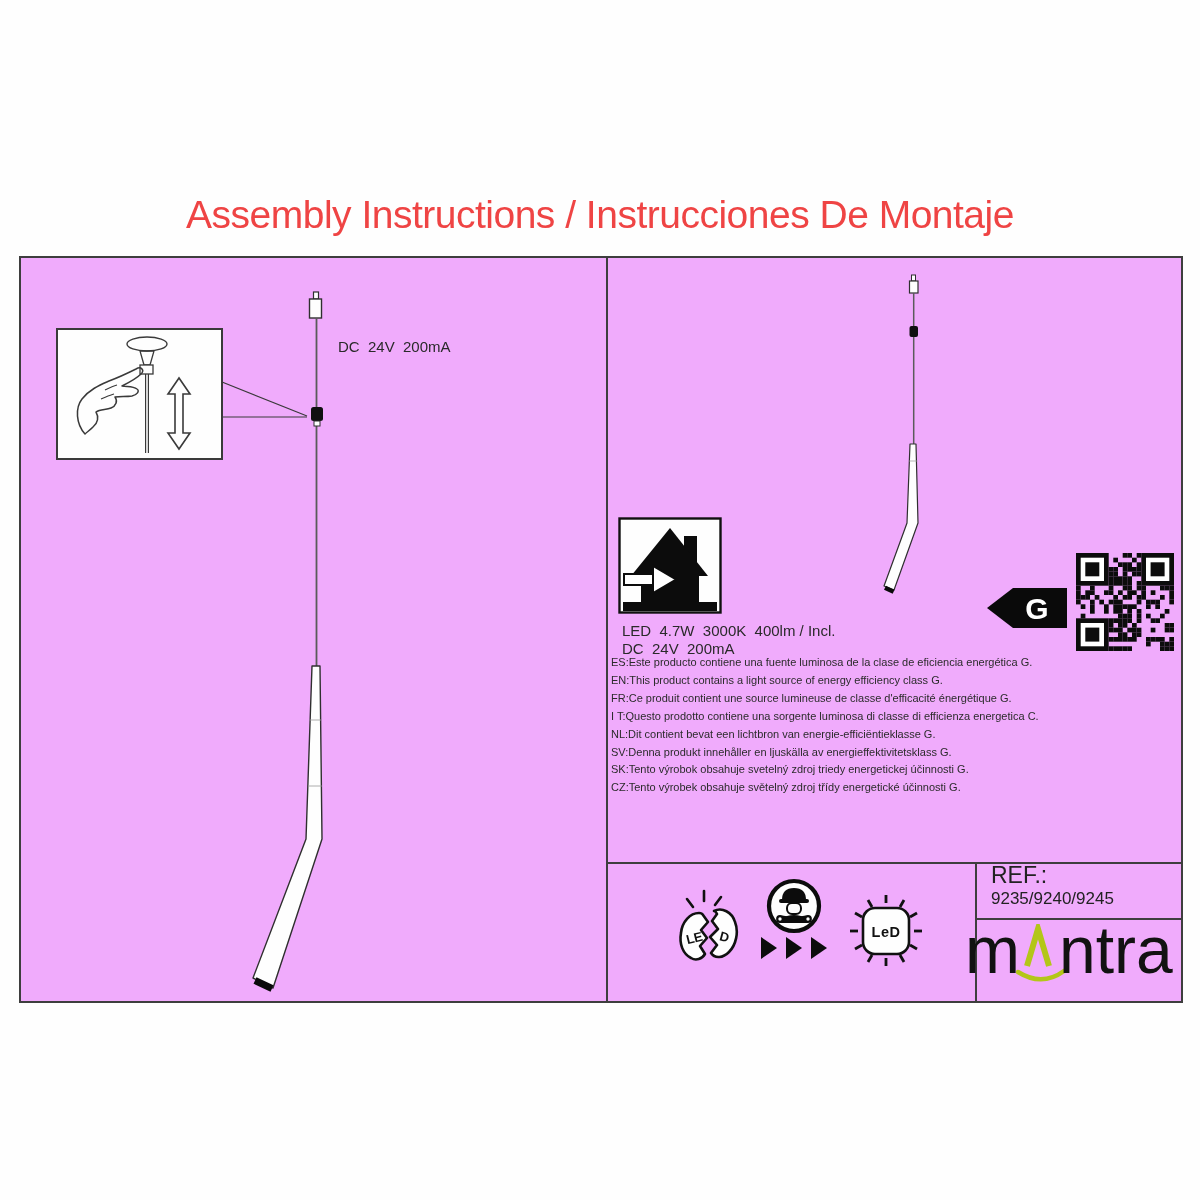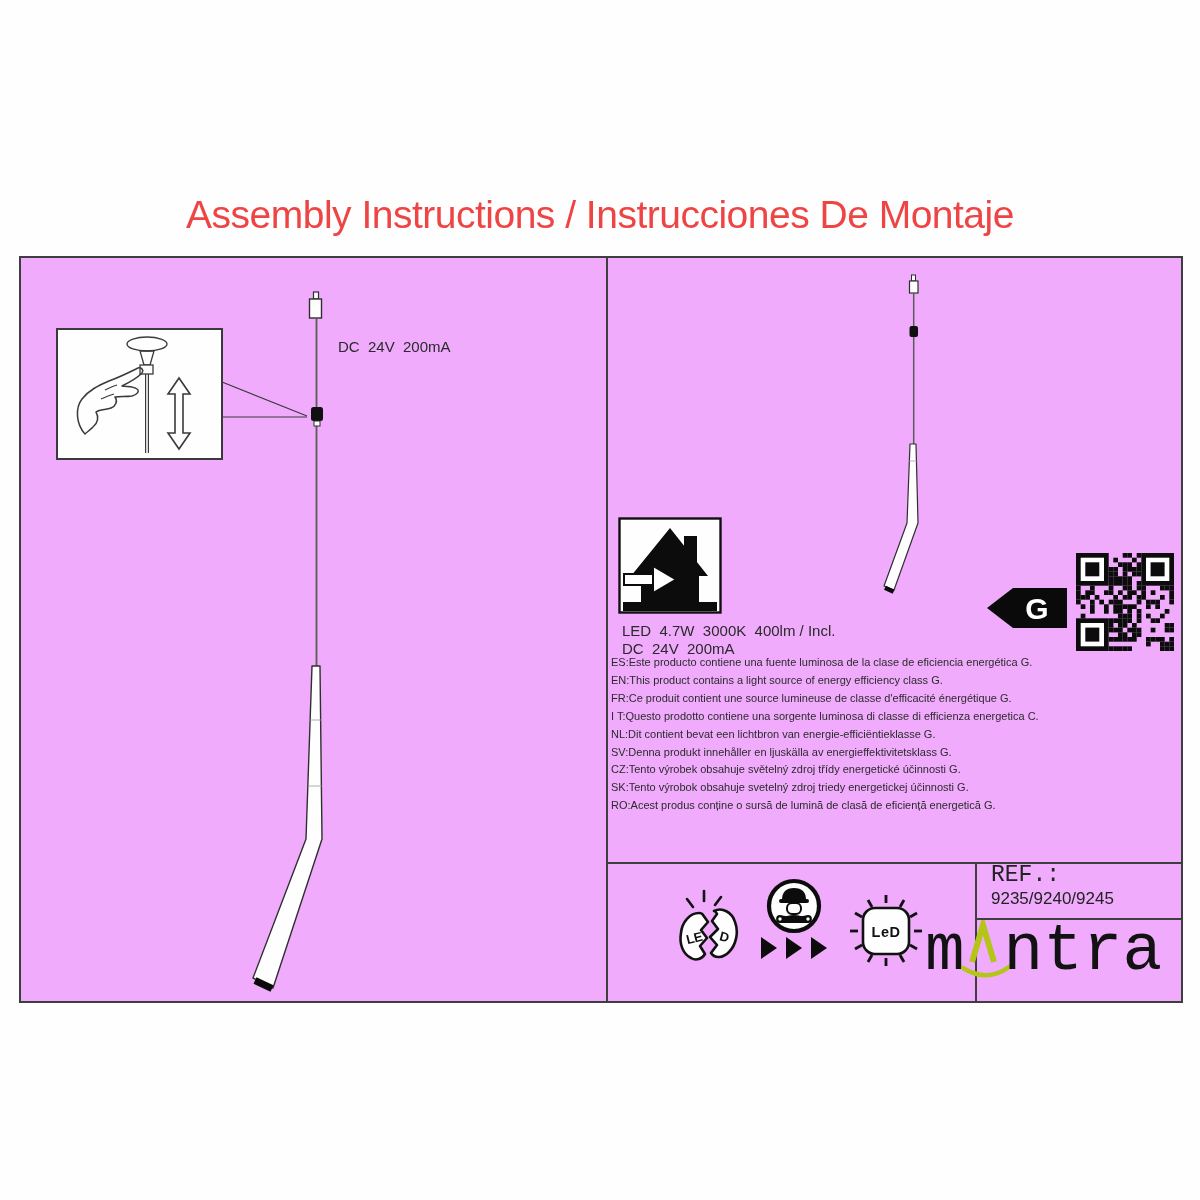--- a/index.html
+++ b/index.html
@@ -10,24 +10,24 @@
   .main-box{position:absolute;left:19px;top:256px;width:1164px;height:747px;
             box-sizing:border-box;border:2px solid #3e3e3e;background:#f0abfc;}
   .vdiv,.hdiv{position:absolute;background:#3e3e3e;}
   .vdiv{width:2px;} .hdiv{height:2px;}
   .diagram-svg{position:absolute;left:0;top:0;width:1160px;height:743px;}
   .pre15{position:absolute;font-size:15px;color:#2a2a2a;white-space:pre;}
   .lang{position:absolute;left:590px;top:396px;width:566px;font-size:11px;
         line-height:17.9px;color:#2b2b2b;}
   .lang div{white-space:nowrap;}
   .icon-abs{position:absolute;}
-  .ref-label{position:absolute;left:970px;top:604px;font-size:23px;color:#222;font-family:Liberation Mono, monospace;}
+  .ref-label{position:absolute;left:970px;top:604px;font-size:23px;color:#222;}
   .ref-value{position:absolute;left:970px;top:631px;font-size:17px;color:#222;text-align:right;}
-  .brand{position:absolute;left:904px;top:662px;width:200px;height:66px;
-         font-family:Liberation Mono, monospace;font-size:66px;
+  .brand{position:absolute;left:944px;top:662px;width:200px;height:66px;
+         font-family:Liberation Sans, sans-serif;font-size:66px;
          color:#121212;white-space:nowrap;line-height:60px;}
   .brand .caret-svg{display:inline-block;vertical-align:-15px;margin:0 -7px 0 -4px;}
   .qr{position:absolute;left:1055px;top:295px;width:98px;height:98px;}
 </style>
 </head>
 <body>
 
 <div class="page">
 
   <div class="title">Assembly Instructions / Instrucciones De Montaje</div>
@@ -281,23 +281,22 @@
           <rect x="9.3" y="74.6" width="14" height="14" fill="#0c0c0c"></rect>
         </svg></div>
 
     <div class="lang">
       <div>ES:Este producto contiene una fuente luminosa de la clase de eficiencia energética G.</div>
       <div>EN:This product contains a light source of energy efficiency class G.</div>
       <div>FR:Ce produit contient une source lumineuse de classe d'efficacité énergétique G.</div>
       <div>I T:Questo prodotto contiene una sorgente luminosa di classe di efficienza energetica C.</div>
       <div>NL:Dit contient bevat een lichtbron van energie-efficiëntieklasse G.</div>
       <div>SV:Denna produkt innehåller en ljuskälla av energieffektivitetsklass G.</div>
+      <div>SK:Tento výrobok obsahuje svetelný zdroj triedy energetickej účinnosti G.</div>
       <div>CZ:Tento výrobek obsahuje světelný zdroj třídy energetické účinnosti G.</div>
-      <div>SK:Tento výrobok obsahuje svetelný zdroj triedy energetickej účinnosti G.</div>
-      <div>RO:Acest produs conține o sursă de lumină de clasă de eficiență energetică G.</div>
     </div>
 
     <svg class="icon-abs" style="left:652px;top:627px;" width="66" height="85" viewBox="0 0 66 85">
       <g stroke="#111" stroke-width="2.6" fill="none" stroke-linecap="round" stroke-linejoin="round">
         <path d="M14,14 L20,22"></path>
           <path d="M31,6 L31,16"></path>
           <path d="M48,12 L42,20"></path>
         <path fill="#fefefe" d="M26,28 C17,28 9,37 8,48 C6,59 10,69 18,73 C23,76 29,74 32,69 L27,61 L34,53 L28,45 L35,37 L30,30 C29,28 27,28 26,28 Z"></path>
         <path fill="#fefefe" d="M41,26 C49,22 59,27 62,37 C66,47 63,60 56,67 C50,73 42,74 38,68 L44,60 L37,52 L45,44 L39,36 L44,29 C43,27 42,26 41,26 Z"></path>
       </g>

